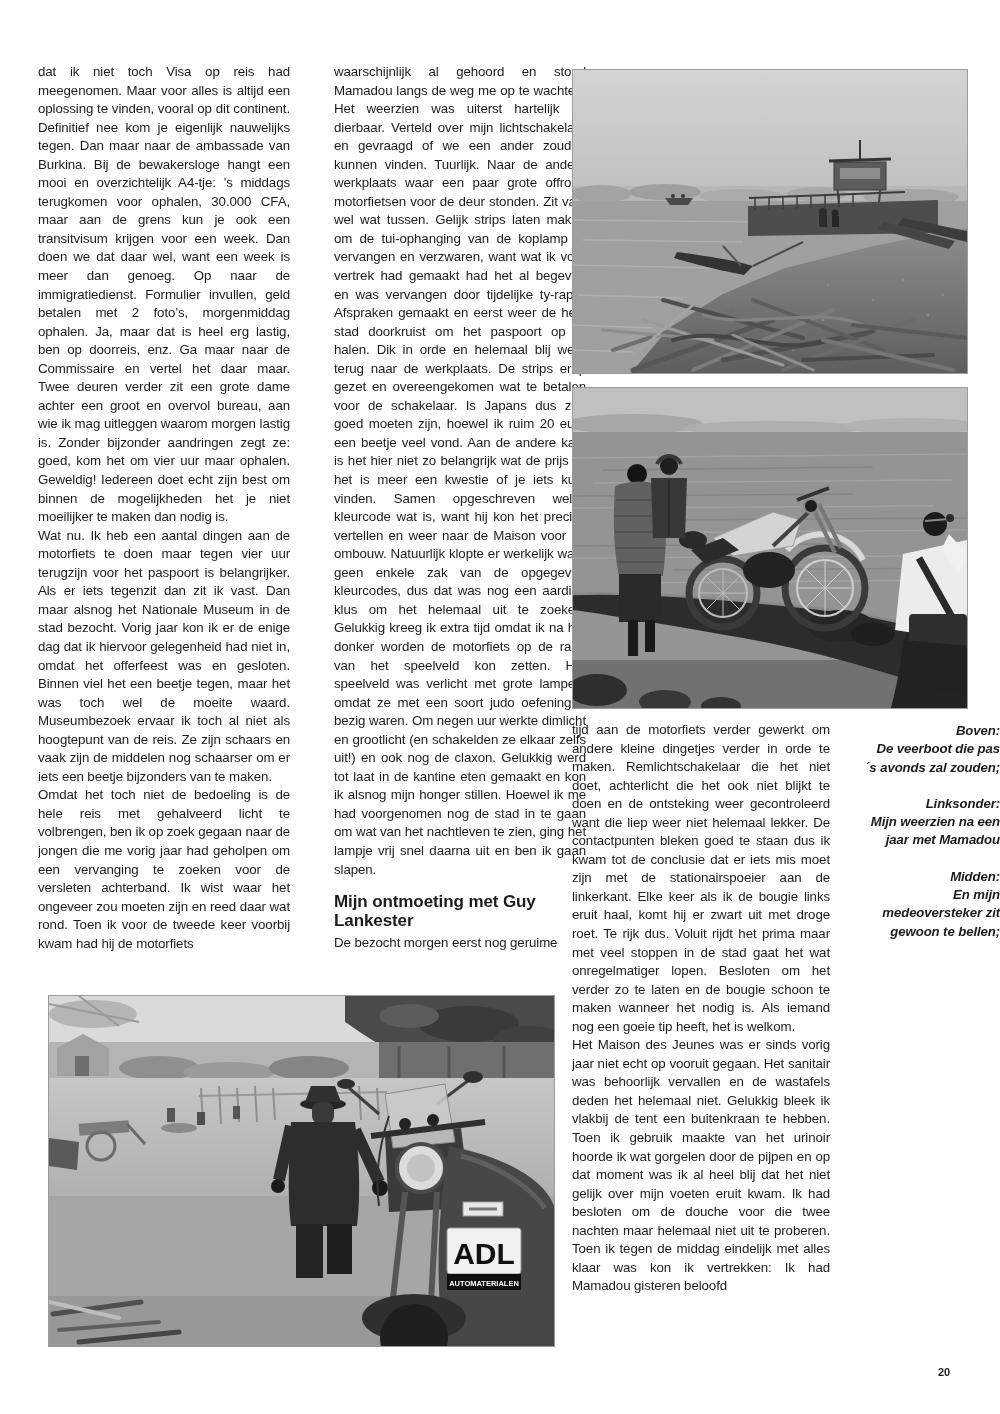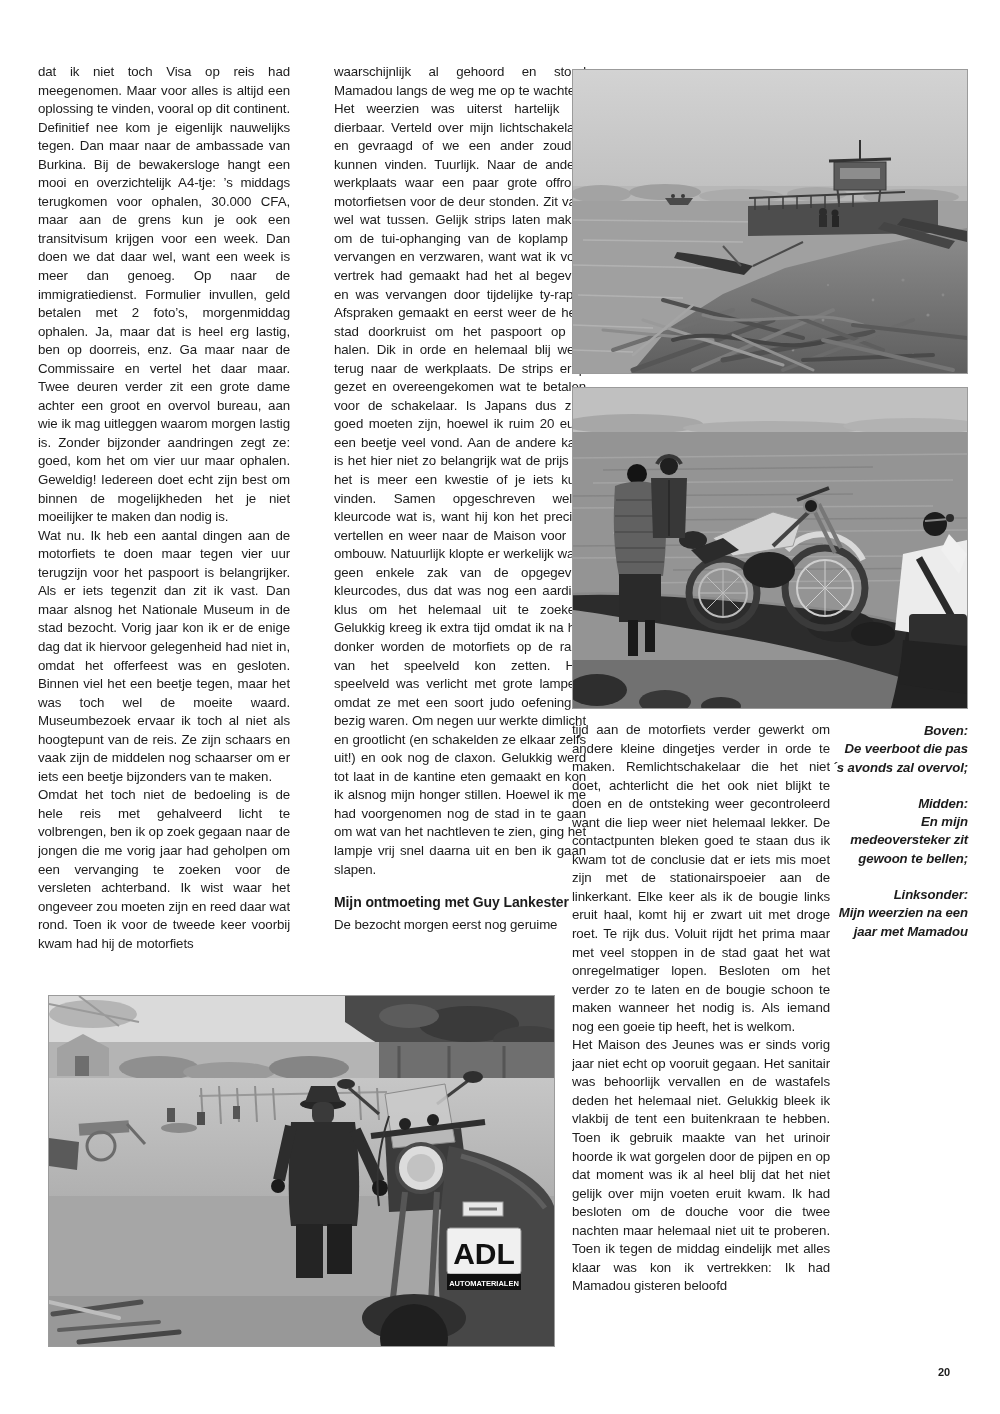--- a/index.html
+++ b/index.html
@@ -6,21 +6,21 @@
   .page{
     position:relative;width:1000px;height:1396px;background:#ffffff;
     font-family:"Liberation Sans",sans-serif;color:#1c1c1c;overflow:hidden;
   }
   .col{
     position:absolute;text-align:justify;font-size:13.3px;line-height:18.55px;
     overflow:hidden;letter-spacing:-0.1px;
   }
   .col p{margin:0;}
   .heading{
-    font-weight:bold;font-size:14px;line-height:18.5px;text-align:left;
+    font-weight:bold;font-size:17px;line-height:18.5px;text-align:left;
     margin:14px 0 4px 0;letter-spacing:-0.1px;
   }
   .captions{
     position:absolute;text-align:right;font-weight:bold;font-style:italic;
     font-size:13.2px;line-height:18.3px;letter-spacing:-0.1px;
   }
   .caption-block{margin:0 0 18px 0;}
   .photo{position:absolute;border:1px solid #9b9b9b;background:#0ea5e9;overflow:hidden;text-align:center;}
   .photo svg{display:block;}
   .pagenum{position:absolute;font-weight:bold;font-size:11px;line-height:12px;}
@@ -226,32 +226,32 @@
       <rect x="336" y="226" width="58" height="34" rx="4" fill="#2f2f2f"></rect>
       <path d="M330,252 L394,258 L394,306 L326,296 Z" fill="#222222"></path>
     </svg>
   </div>
 
   <div class="col" style="left:572px;top:680px;width:258px;height:640px;margin-top:41px;">
     <p>tijd aan de motorfiets verder gewerkt om andere kleine dingetjes verder in orde te maken. Remlichtschakelaar die het niet doet, achterlicht die het ook niet blijkt te doen en de ontsteking weer gecontroleerd want die liep weer niet helemaal lekker. De contactpunten bleken goed te staan dus ik kwam tot de conclusie dat er iets mis moet zijn met de stationairspoeier aan de linkerkant. Elke keer als ik de bougie links eruit haal, komt hij er zwart uit met droge roet. Te rijk dus. Voluit rijdt het prima maar met veel stoppen in de stad gaat het wat onregelmatiger lopen. Besloten om het verder zo te laten en de bougie schoon te maken wanneer het nodig is. Als iemand nog een goeie tip heeft, het is welkom.</p>
     <p>Het Maison des Jeunes was er sinds vorig jaar niet echt op vooruit gegaan. Het sanitair was behoorlijk vervallen en de wastafels deden het helemaal niet. Gelukkig bleek ik vlakbij de tent een buitenkraan te hebben. Toen ik gebruik maakte van het urinoir hoorde ik wat gorgelen door de pijpen en op dat moment was ik al heel blij dat het niet gelijk over mijn voeten eruit kwam. Ik had besloten om de douche voor die twee nachten maar helemaal niet uit te proberen. Toen ik tegen de middag eindelijk met alles klaar was kon ik vertrekken: Ik had Mamadou gisteren beloofd</p>
   </div>
 
-  <div class="captions" style="left:830px;top:722px;width:138px;">
+  <div class="captions" style="left:862px;top:722px;width:138px;">
     <div class="caption-block">
       <div>Boven:</div>
-      <div>De veerboot die pas ´s avonds zal overvol;</div>
+      <div>De veerboot die pas ´s avonds zal zouden;</div>
+    </div>
+    <div class="caption-block">
+      <div>Linksonder:</div>
+      <div>Mijn weerzien na een jaar met Mamadou</div>
     </div>
     <div class="caption-block">
       <div>Midden:</div>
       <div>En mijn medeoversteker zit gewoon te bellen;</div>
-    </div>
-    <div class="caption-block">
-      <div>Linksonder:</div>
-      <div>Mijn weerzien na een jaar met Mamadou</div>
     </div>
   </div>
 
   <div class="photo" style="left:48px;top:995px;width:505px;height:350px;">
     <svg viewBox="0 0 505 350" width="505" height="350">
       <defs>
         <linearGradient id="road3" x1="0" y1="0" x2="0" y2="1">
           <stop offset="0" stop-color="#c6c6c6"></stop>
             <stop offset="1" stop-color="#b0b0b0"></stop>
         </linearGradient>

